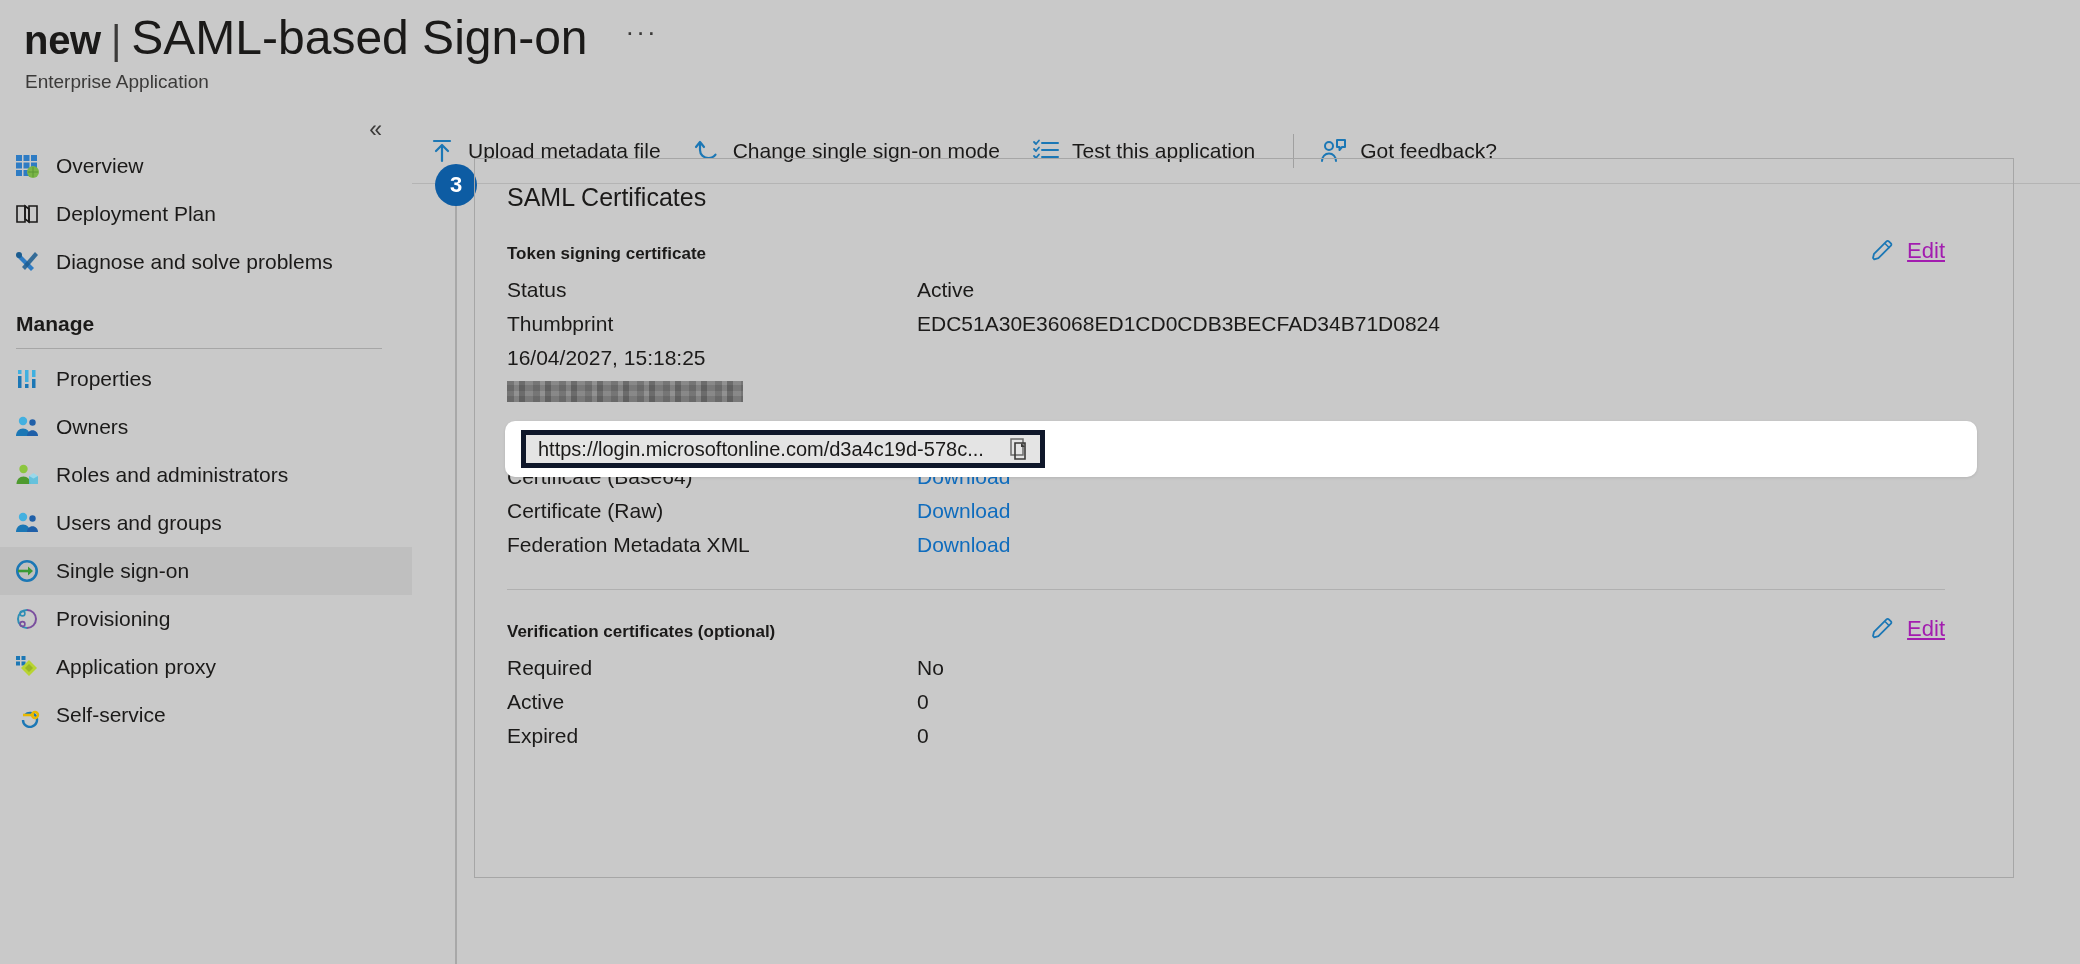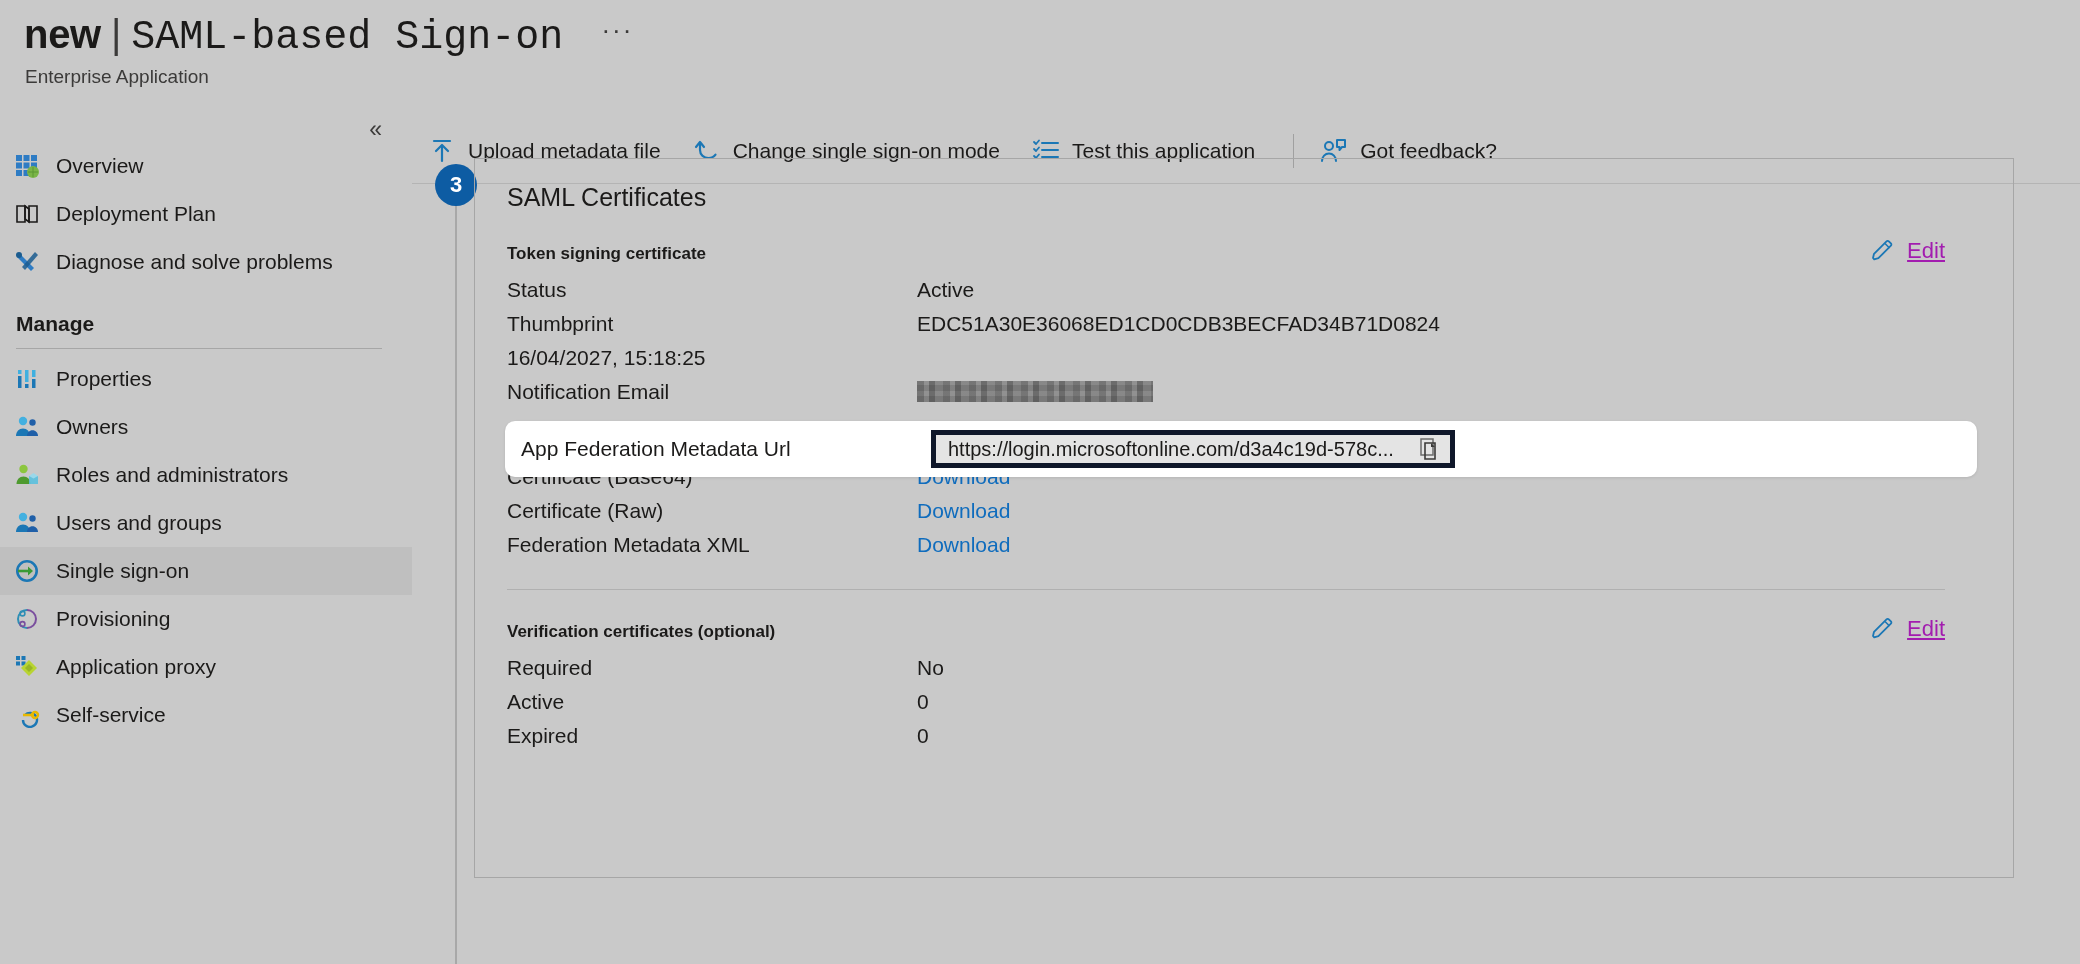--- a/index.html
+++ b/index.html
@@ -17,21 +17,21 @@
   .title-row { display: flex; align-items: baseline; padding: 12px 0 0 24px; }
   .title-main {
     font-size: 40px; font-weight: 700; letter-spacing: -0.3px;
     color: #1b1a19; line-height: 1.1;
   }
   .title-sep {
     font-size: 40px; font-weight: 300; color: #3b3a39;
     margin: 0 10px; line-height: 1.1;
   }
   .title-sub-main {
-    font-size: 40px; font-weight: 400; color: #1b1a19; line-height: 1.1; font-family: Liberation Mono, monospace;
+    font-size: 48px; font-weight: 400; color: #1b1a19; line-height: 1.1;
   }
   .ellipsis-btn {
     margin-left: 38px; font-size: 26px; color: #3b3a39;
     letter-spacing: 2px; align-self: center; cursor: pointer;
     position: relative; top: -6px;
   }
   .subtitle {
     padding-left: 25px; margin-top: 6px;
     font-size: 19px; color: #3b3a39; font-weight: 400;
   }
@@ -432,21 +432,20 @@
         <div class="kv-row">
           <span class="kv-key">Thumbprint</span>
           <span class="kv-val">EDC51A30E36068ED1CD0CDB3BECFAD34B71D0824</span>
         </div>
 
         <div class="kv-row">
           <span class="kv-val">16/04/2027, 15:18:25</span>
         </div>
 
         <div class="kv-row">
-          <span class="kv-key">Notification Email</span>
           <span class="redacted"></span>
         </div>
 
         <div class="kv-row" style="height:46px;"></div>
 
         <div class="kv-row">
           <span class="kv-key">Certificate (Base64)</span>
           <span class="kv-val link">Download</span>
         </div>
 
@@ -484,21 +483,20 @@
           <span class="kv-val">0</span>
         </div>
         <div class="kv-row">
           <span class="kv-key">Expired</span>
           <span class="kv-val">0</span>
         </div>
 
       </div>
 
       <div class="highlight-row">
-        <span class="hl-key">App Federation Metadata Url</span>
         <span class="url-field">
           <span class="url-text">https://login.microsoftonline.com/d3a4c19d-578c...</span>
           <span class="copy-icon">
             <svg width="24" height="24" viewBox="0 0 24 24">
               <rect x="3" y="2" width="12" height="16" fill="none" stroke="#6b6b6b" stroke-width="1.5"></rect>
               <path d="M7 6h10v16H7z" fill="none" stroke="#3b3a39" stroke-width="1.6"></path>
               <path d="M13 6l4 4h-4z" fill="#3b3a39"></path>
             </svg>
           </span>
         </span>

